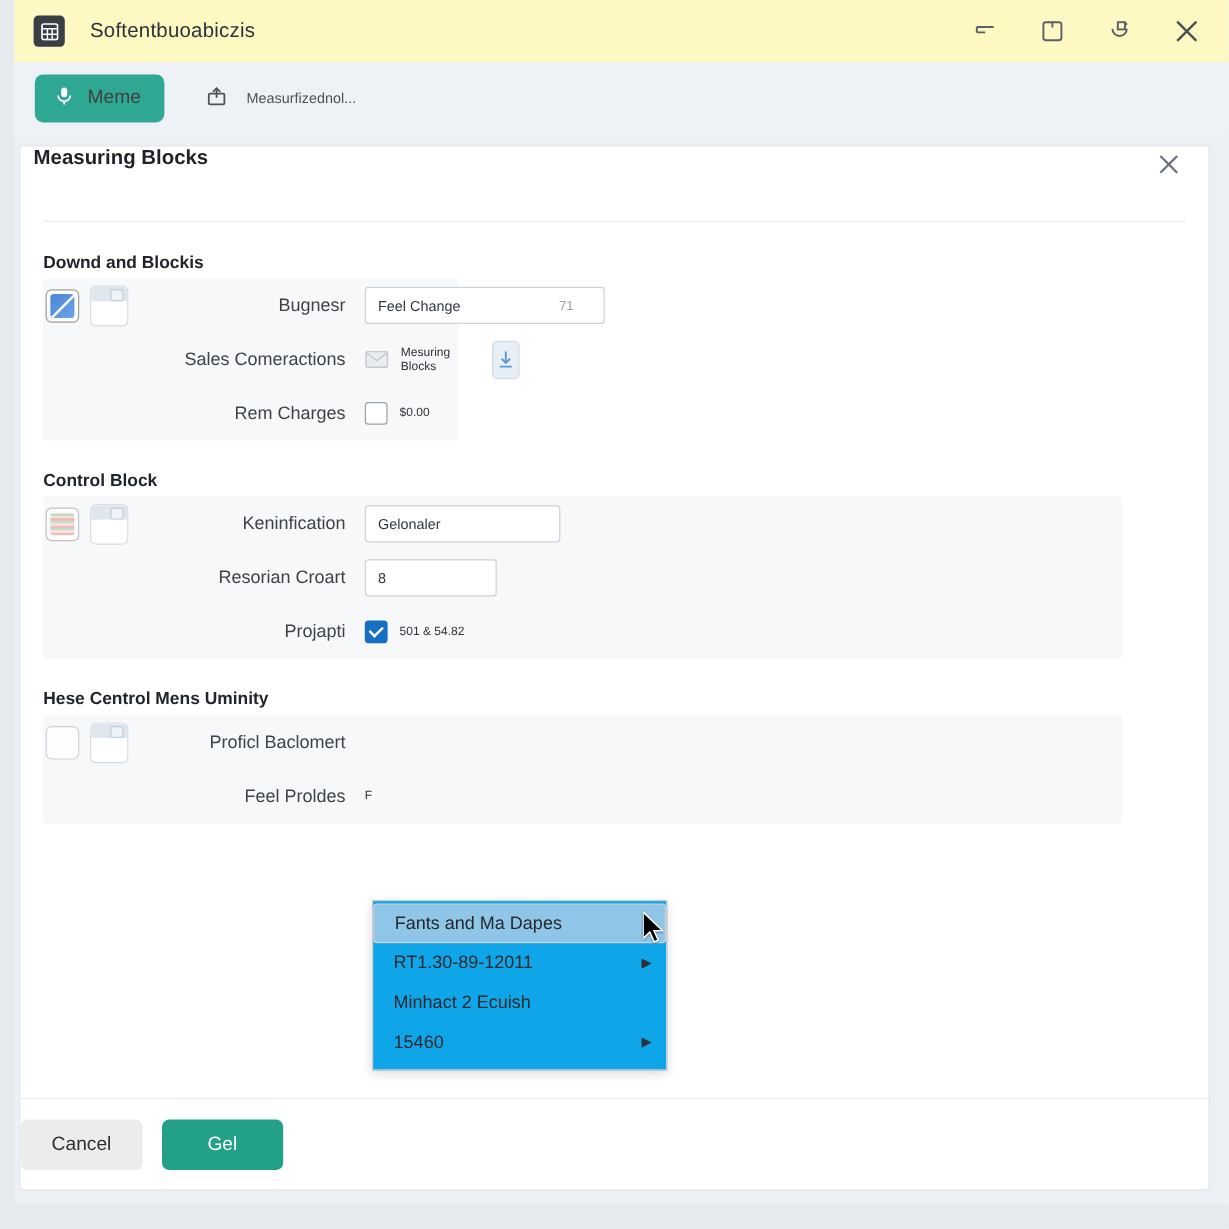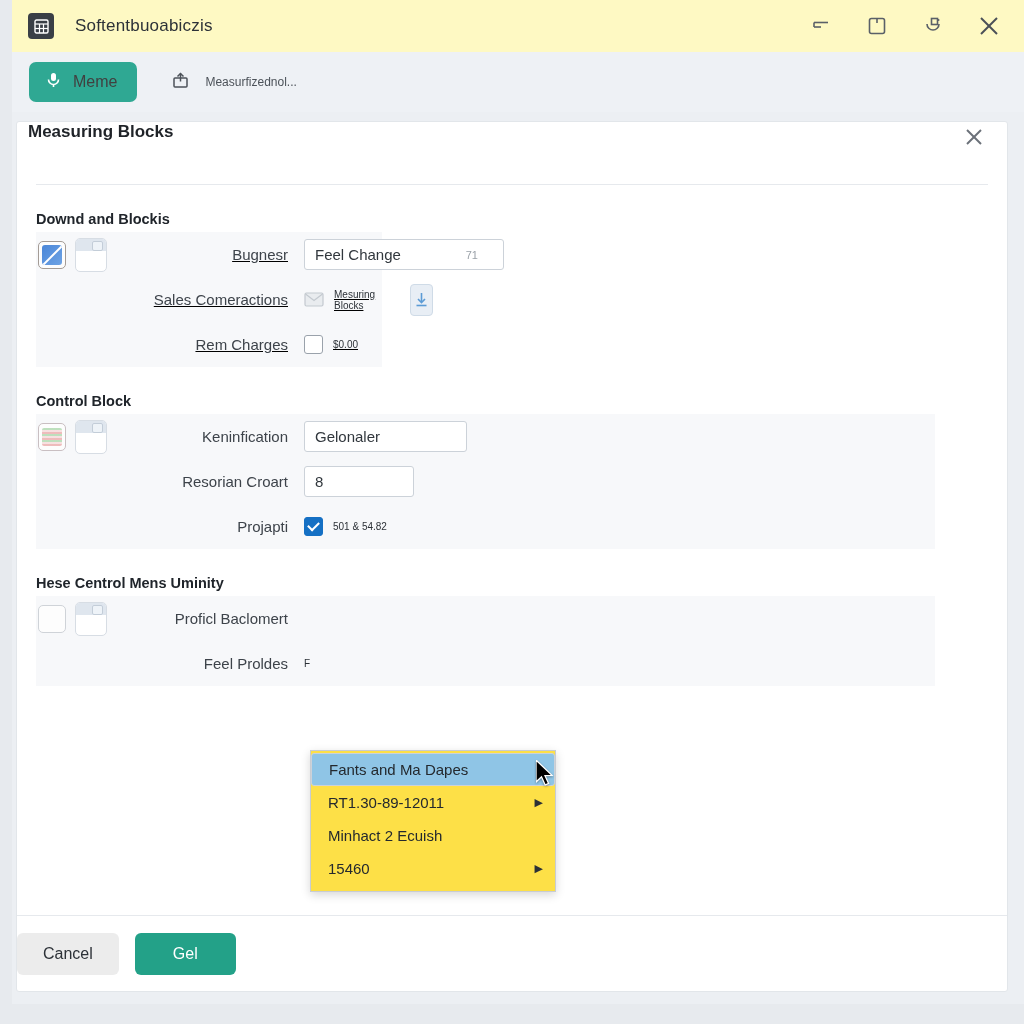--- a/index.html
+++ b/index.html
@@ -75,21 +75,21 @@
 
   .dlg-body { position: relative; padding: 0 19px; }
 
   .sec-title {
     font-size: 14.5px; font-weight: bold; color: #20252b;
     margin-top: 26px; margin-bottom: 5px;
   }
 
   .sec-block { position: relative; background: #f7f8fa; }
   .sec-block.wide { width: 899px; }
-  .sec-block.narrow { width: 346px; text-decoration: underline; }
+  .sec-block.narrow { width: 346px; }
 
   .row {
     display: flex; align-items: center; height: 45px;
     position: relative;
   }
   .gutter { width: 82px; flex: 0 0 82px; display: flex; align-items: center; gap: 9px; padding-left: 2px; }
 
   .tile {
     width: 28px; height: 28px; border-radius: 5px;
     border: 1px solid #b9b2ad; background: #fdfdfd;
@@ -133,21 +133,21 @@
     flex: 0 0 auto; text-align: right; font-size: 15px; color: #3d434a;
     padding-right: 16px;
   }
   .lbl.w1 { width: 186px; }
   .ctrl { display: flex; align-items: center; gap: 10px; }
 
   select.sel, .sel {
     appearance: none; -webkit-appearance: none;
     background: #ffffff; border: 1px solid #ccd2d9; border-radius: 3px;
     font-family: "Liberation Sans", sans-serif;
-    font-size: 15px; color: #31373d;
+    font-size: 12px; color: #31373d;
     height: 31px; padding: 0 30px 0 10px;
     position: relative;
   }
   .selwrap { position: relative; display: inline-block; }
   .selwrap .ghost {
     position: absolute; right: 26px; top: 50%; transform: translateY(-50%);
     font-size: 11px; color: #9aa1a8; pointer-events: none; filter: blur(.6px);
   }
   .sel.w1 { width: 200px; }
   .sel.w2 { width: 163px; }
@@ -171,21 +171,21 @@
   .dlbtn {
     width: 32px; height: 32px; border-radius: 4px;
     background: #e8eef5; border: 1px solid #cfdbe7;
     display: inline-flex; align-items: center; justify-content: center;
     color: #5b9bd5; margin-left: 16px;
   }
 
   
   .menu {
     position: absolute; left: 293px; top: 539px;
-    width: 246px; background: #fde047;
+    width: 246px; background: #0ea5e9;
     border: 1px solid #c8ccd2;
     box-shadow: 0 3px 9px rgba(0,0,0,.16);
     padding: 2px 0 6px 0;
     z-index: 40;
   }
   .menu-item {
     height: 33px; display: flex; align-items: center;
     padding: 0 12px 0 17px; font-size: 15px; color: #24292e;
   }
   .menu-item.sel { background: #8fc5e6; }

